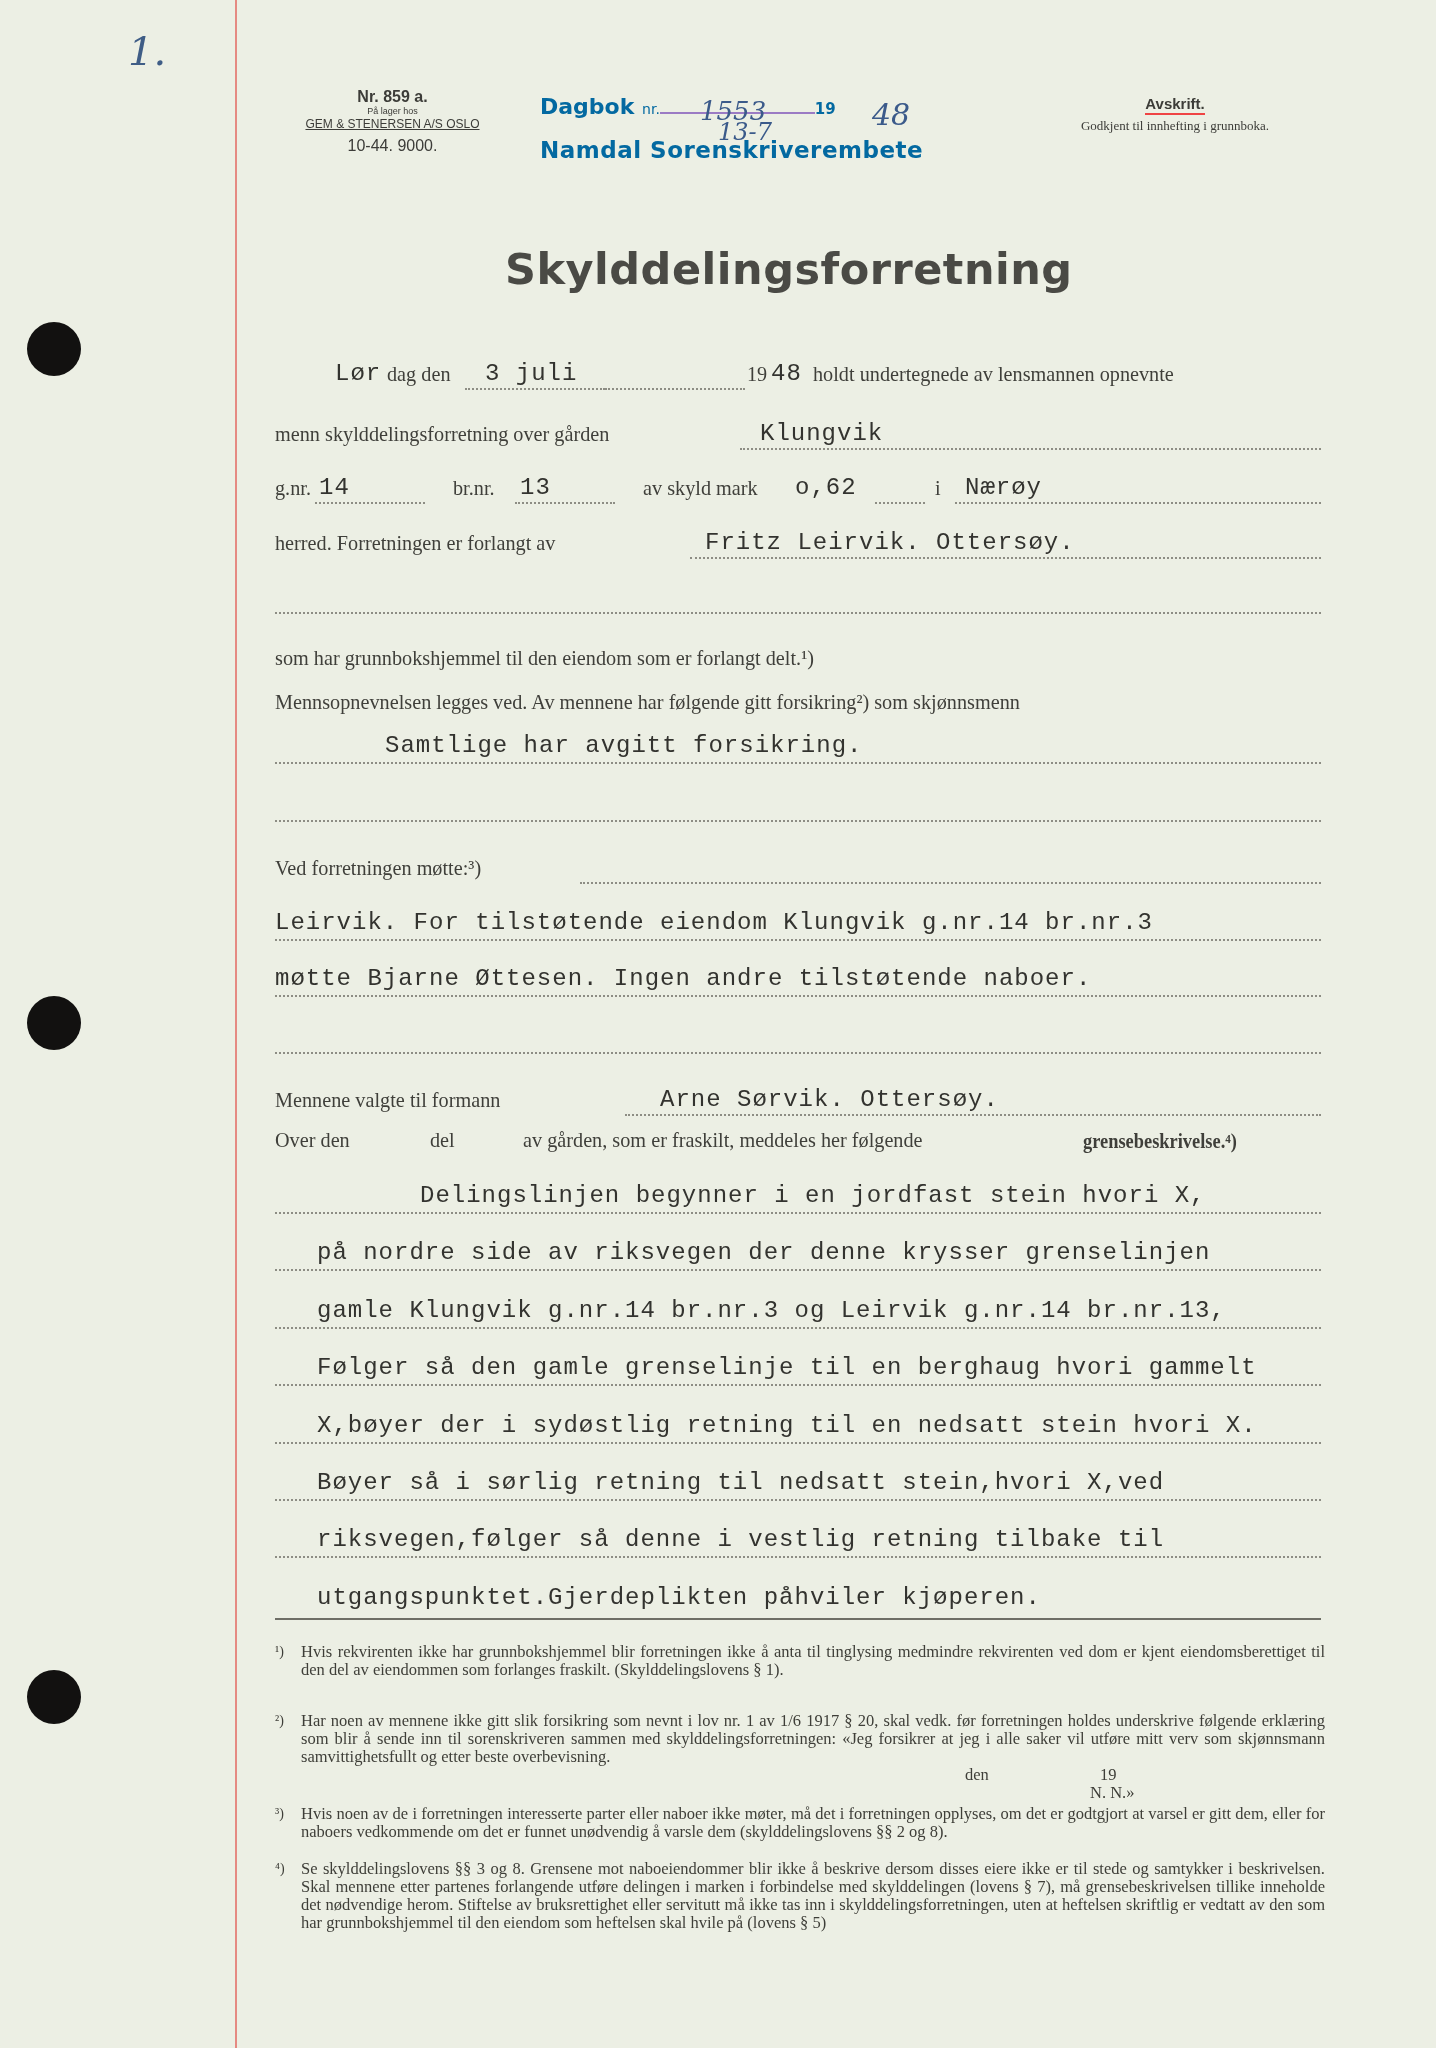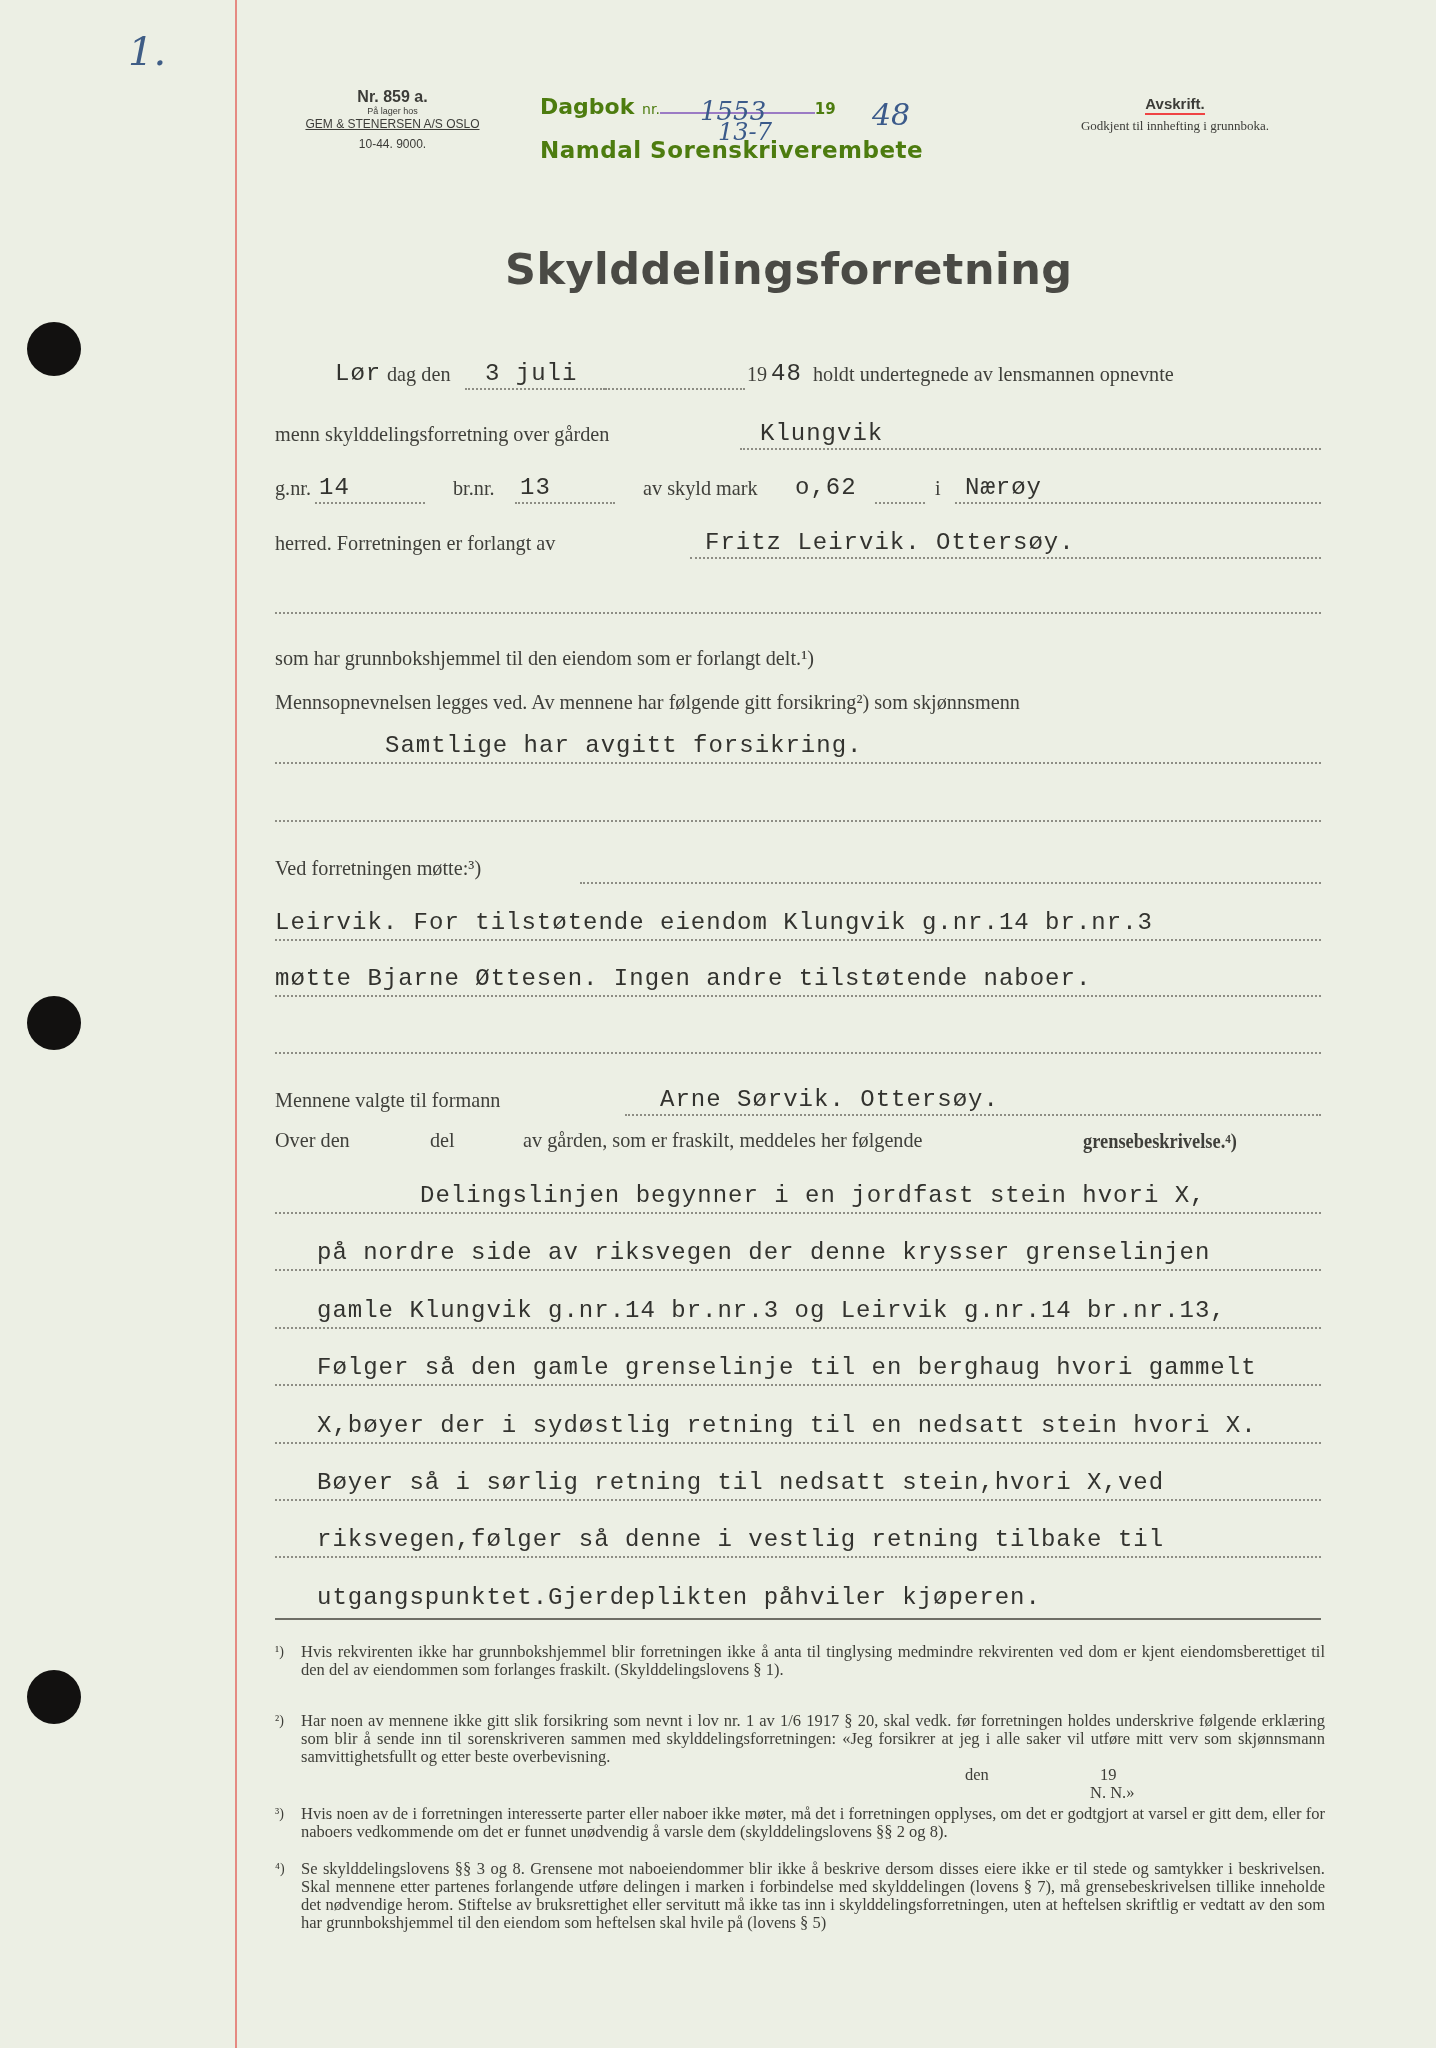--- a/index.html
+++ b/index.html
@@ -20,23 +20,23 @@
     border-radius: 50%; background: #121110;
   }
   .page-num {
     position: absolute; left: 128px; top: 28px; font-size: 40px;
     color: #3f5d86; font-family: "DejaVu Serif", serif; font-style: italic;
   }
   .form-no { position: absolute; left: 285px; top: 88px; width: 215px; text-align: center; color: #3c3c38; font-family: "Liberation Sans", sans-serif; }
   .form-no .nr { font-size: 16px; font-weight: bold; }
   .form-no .small { font-size: 9px; line-height: 11px; }
   .form-no .pub { font-size: 12px; text-decoration: underline; }
-  .form-no .ed { font-size: 12px; margin-top: 6px; }
-
-  .stamp { position: absolute; left: 540px; top: 94px; color: #4d7c0f; font-family: "DejaVu Sans", sans-serif; font-weight: bold; }
+  .form-no .ed { font-size: 16px; margin-top: 6px; }
+
+  .stamp { position: absolute; left: 540px; top: 94px; color: #0369a1; font-family: "DejaVu Sans", sans-serif; font-weight: bold; }
   .stamp .l1 { font-size: 22px; }
   .stamp .l1 .nr-lbl { font-size: 14px; font-weight: normal; }
   .stamp .l2 { font-size: 23px; margin-top: 18px; letter-spacing: 0.5px; }
   .stamp .blank { display: inline-block; width: 155px; border-bottom: 2px solid #9b7bc4; position: relative; height: 20px; vertical-align: baseline; }
   .hw { position: absolute; color: #3b5a8a; font-family: "DejaVu Serif", serif; font-style: italic; font-weight: normal; }
   .hw-dagbok { left: 700px; top: 96px; font-size: 26px; }
   .hw-date { left: 718px; top: 118px; font-size: 24px; }
   .hw-year { left: 872px; top: 97px; font-size: 30px; }
 
   .avskrift { position: absolute; left: 1020px; top: 95px; width: 310px; text-align: center; font-family: "Liberation Sans", sans-serif; color: #3c3c38; }

